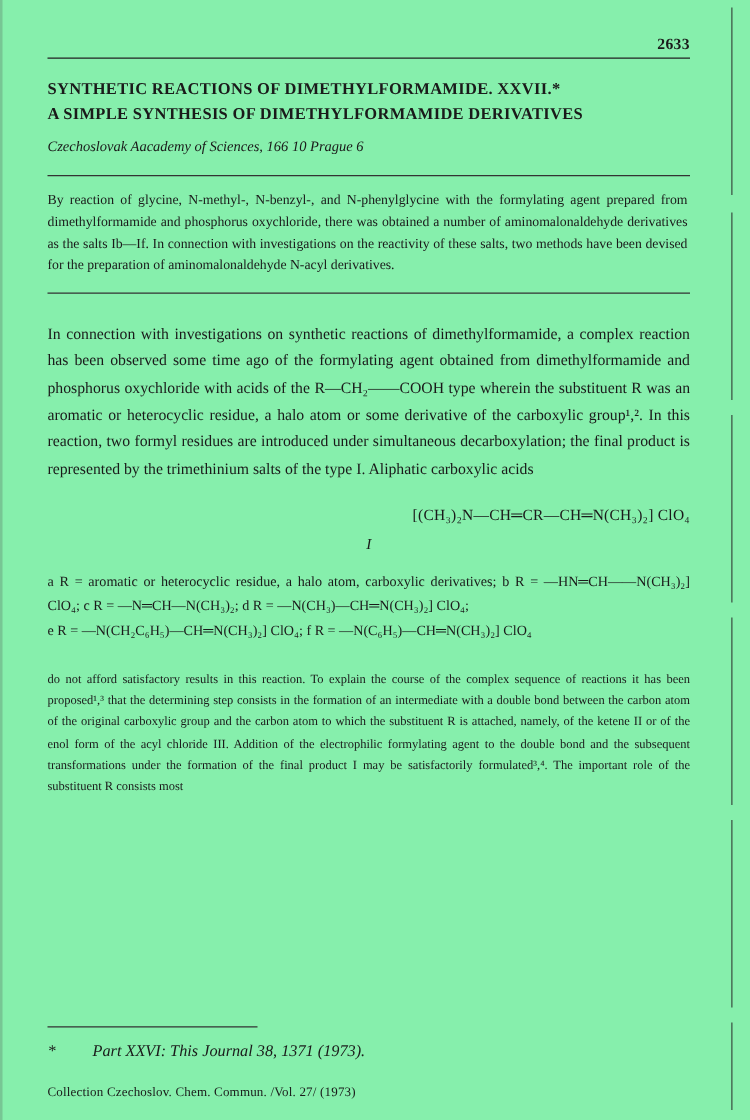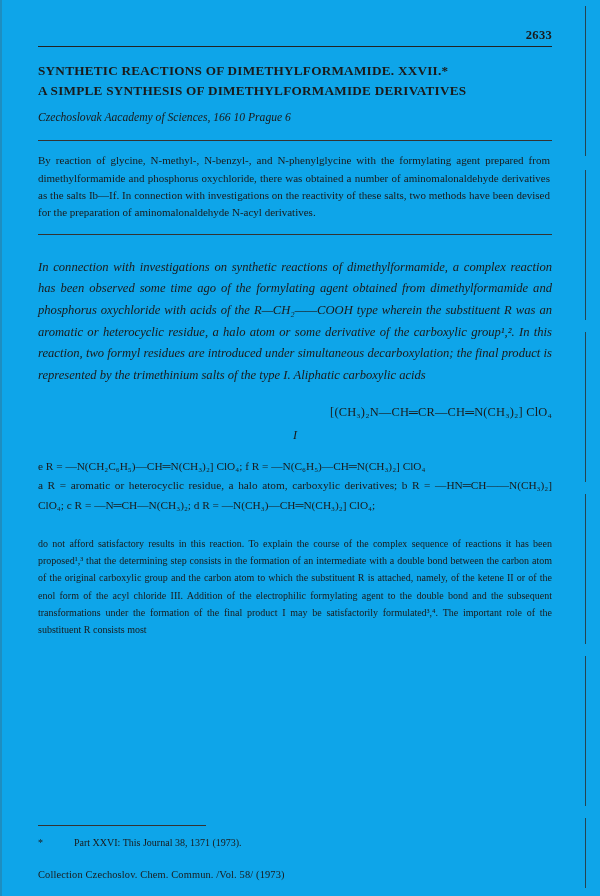--- a/index.html
+++ b/index.html
@@ -11,21 +11,21 @@
     width: 600px;
     height: 896px;
     font-family: "Liberation Serif", serif;
     color: #1a1a1a;
     position: relative;
     overflow: hidden;
   }
   .page {
     position: absolute;
     inset: 0;
-    background: #0ea5e9;
+    background: #86efac;
   }
   
   .edge-mark {
     position: absolute;
     background: #4a4a4a;
     opacity: 0.75;
   }
   .right-rule {
     position: absolute;
     right: 14px;
@@ -90,21 +90,21 @@
   .rule-abs-bot {
     border-top: 1px solid #333;
     margin-top: 12px;
   }
   .body-text {
     margin-top: 22px;
     font-size: 12.6px;
     line-height: 1.72;
     text-align: justify;
   }
-  .body-text p { margin: 0; font-style: italic; }
+  .body-text p { margin: 0; }
   .formula-block {
     margin-top: 18px;
     text-align: right;
     font-size: 12.4px;
     letter-spacing: 0.2px;
   }
   .formula-label {
     margin-top: 8px;
     text-align: center;
     font-style: italic;
@@ -127,22 +127,23 @@
     left: 38px;
     right: 48px;
     bottom: 46px;
   }
   .footnote-rule {
     border-top: 1px solid #333;
     width: 168px;
     margin-bottom: 9px;
   }
   .footnote {
-    font-size: 10px;
+    font-size: 13px;
     line-height: 1.5;
+    font-style: italic;
   }
   .footnote .star {
     display: inline-block;
     width: 36px;
   }
   .colophon {
     position: absolute;
     left: 38px;
     bottom: 16px;
     font-size: 10.4px;
@@ -183,32 +184,32 @@
     <div class="rule-abs-bot"></div>
 
     <div class="body-text">
       <p>In connection with investigations on synthetic reactions of dimethylformamide, a complex reaction has been observed some time ago of the formylating agent obtained from dimethylformamide and phosphorus oxychloride with acids of the R—CH₂——COOH type wherein the substituent R was an aromatic or heterocyclic residue, a halo atom or some derivative of the carboxylic group¹,². In this reaction, two formyl residues are introduced under simultaneous decarboxylation; the final product is represented by the trimethinium salts of the type I. Aliphatic carboxylic acids</p>
     </div>
 
     <div class="formula-block">[(CH₃)₂N—CH═CR—CH═N(CH₃)₂] ClO₄</div>
     <div class="formula-label">I</div>
 
     <div class="legend">
+      <div>a R = aromatic or heterocyclic residue, a halo atom, carboxylic derivatives; b R = —HN═CH——N(CH₃)₂] ClO₄;   c   R = —N═CH—N(CH₃)₂;   d   R = —N(CH₃)—CH═N(CH₃)₂] ClO₄;</div>
       <div>e  R = —N(CH₂C₆H₅)—CH═N(CH₃)₂] ClO₄;   f  R = —N(C₆H₅)—CH═N(CH₃)₂] ClO₄</div>
-      <div>a R = aromatic or heterocyclic residue, a halo atom, carboxylic derivatives; b R = —HN═CH——N(CH₃)₂] ClO₄;   c   R = —N═CH—N(CH₃)₂;   d   R = —N(CH₃)—CH═N(CH₃)₂] ClO₄;</div>
     </div>
 
     <div class="body-text2">
       <p>do not afford satisfactory results in this reaction. To explain the course of the complex sequence of reactions it has been proposed¹,³ that the determining step consists in the formation of an intermediate with a double bond between the carbon atom of the original carboxylic group and the carbon atom to which the substituent R is attached, namely, of the ketene II or of the enol form of the acyl chloride III. Addition of the electrophilic formylating agent to the double bond and the subsequent transformations under the formation of the final product I may be satisfactorily formulated³,⁴. The important role of the substituent R consists most</p>
     </div>
 
   </div>
 
   <div class="footnote-wrap">
     <div class="footnote-rule"></div>
     <div class="footnote">
       <span class="star">*</span><span>Part XXVI: This Journal 38, 1371 (1973).</span>
     </div>
   </div>
 
-  <div class="colophon">Collection Czechoslov. Chem. Commun. /Vol. 58/ (1973)</div>
+  <div class="colophon">Collection Czechoslov. Chem. Commun. /Vol. 27/ (1973)</div>
 
 </div>
 
 </body></html>

